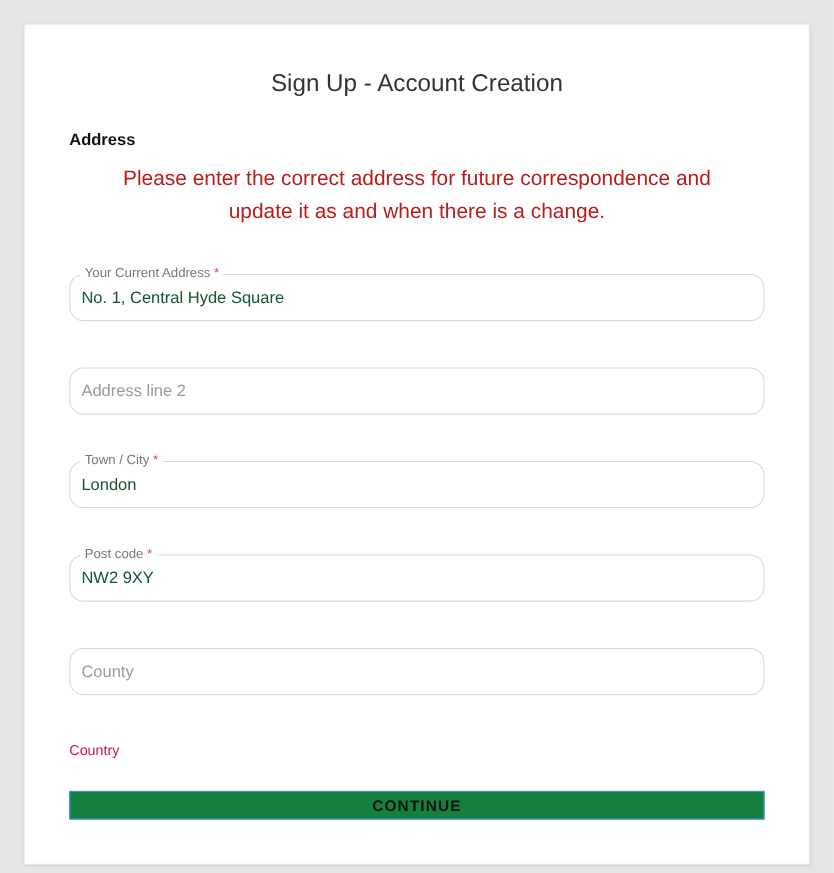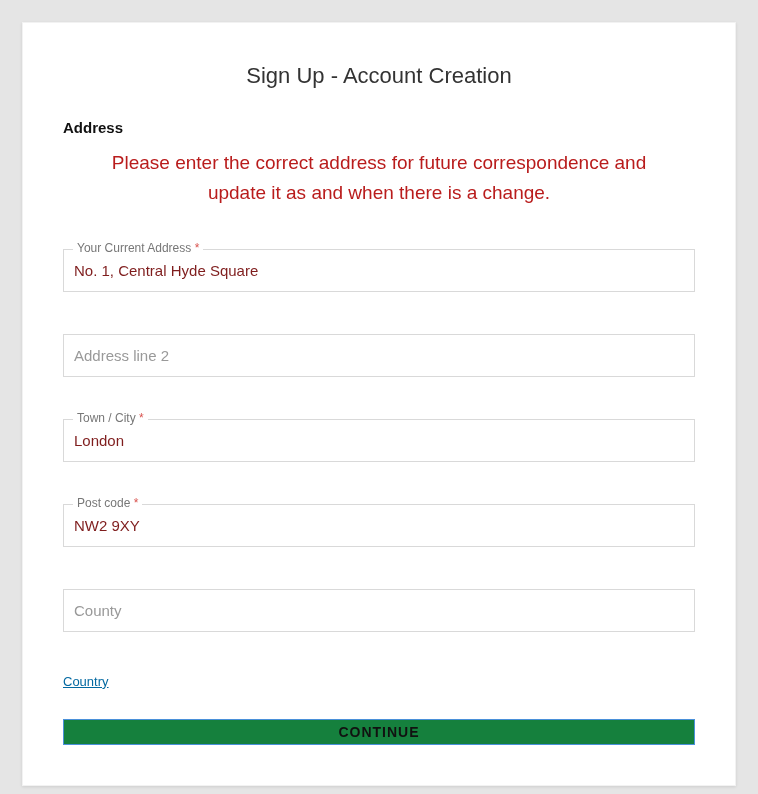--- a/index.html
+++ b/index.html
@@ -58,38 +58,37 @@
       font-size: 12px;
       color: #777;
       text-align: right;
     }
     .floating-label .required {
       color: #d9534f;
     }
     .text-input {
       width: 100%;
       border: 1px solid #d9d9d9;
-      border-radius: 0;
+      border-radius: 13px;
       padding: 12px 10px;
       font-size: 15px;
-      color: #7f1d1d;
+      color: #14532d;
       outline: none;
     }
     .text-input::placeholder {
       color: #999;
     }
     .select-wrapper {
       margin-bottom: 30px;
     }
     .select-label {
       font-size: 13px;
-      color: #0369a1;
+      color: #be185d;
       display: block;
       margin-bottom: 6px;
-      text-decoration: underline;
     }
     .select-row {
       position: relative;
       border-bottom: 1px solid #bbb;
       padding-bottom: 6px;
     }
     .select-value {
       font-size: 15px;
       color: #333;
       display: block;

